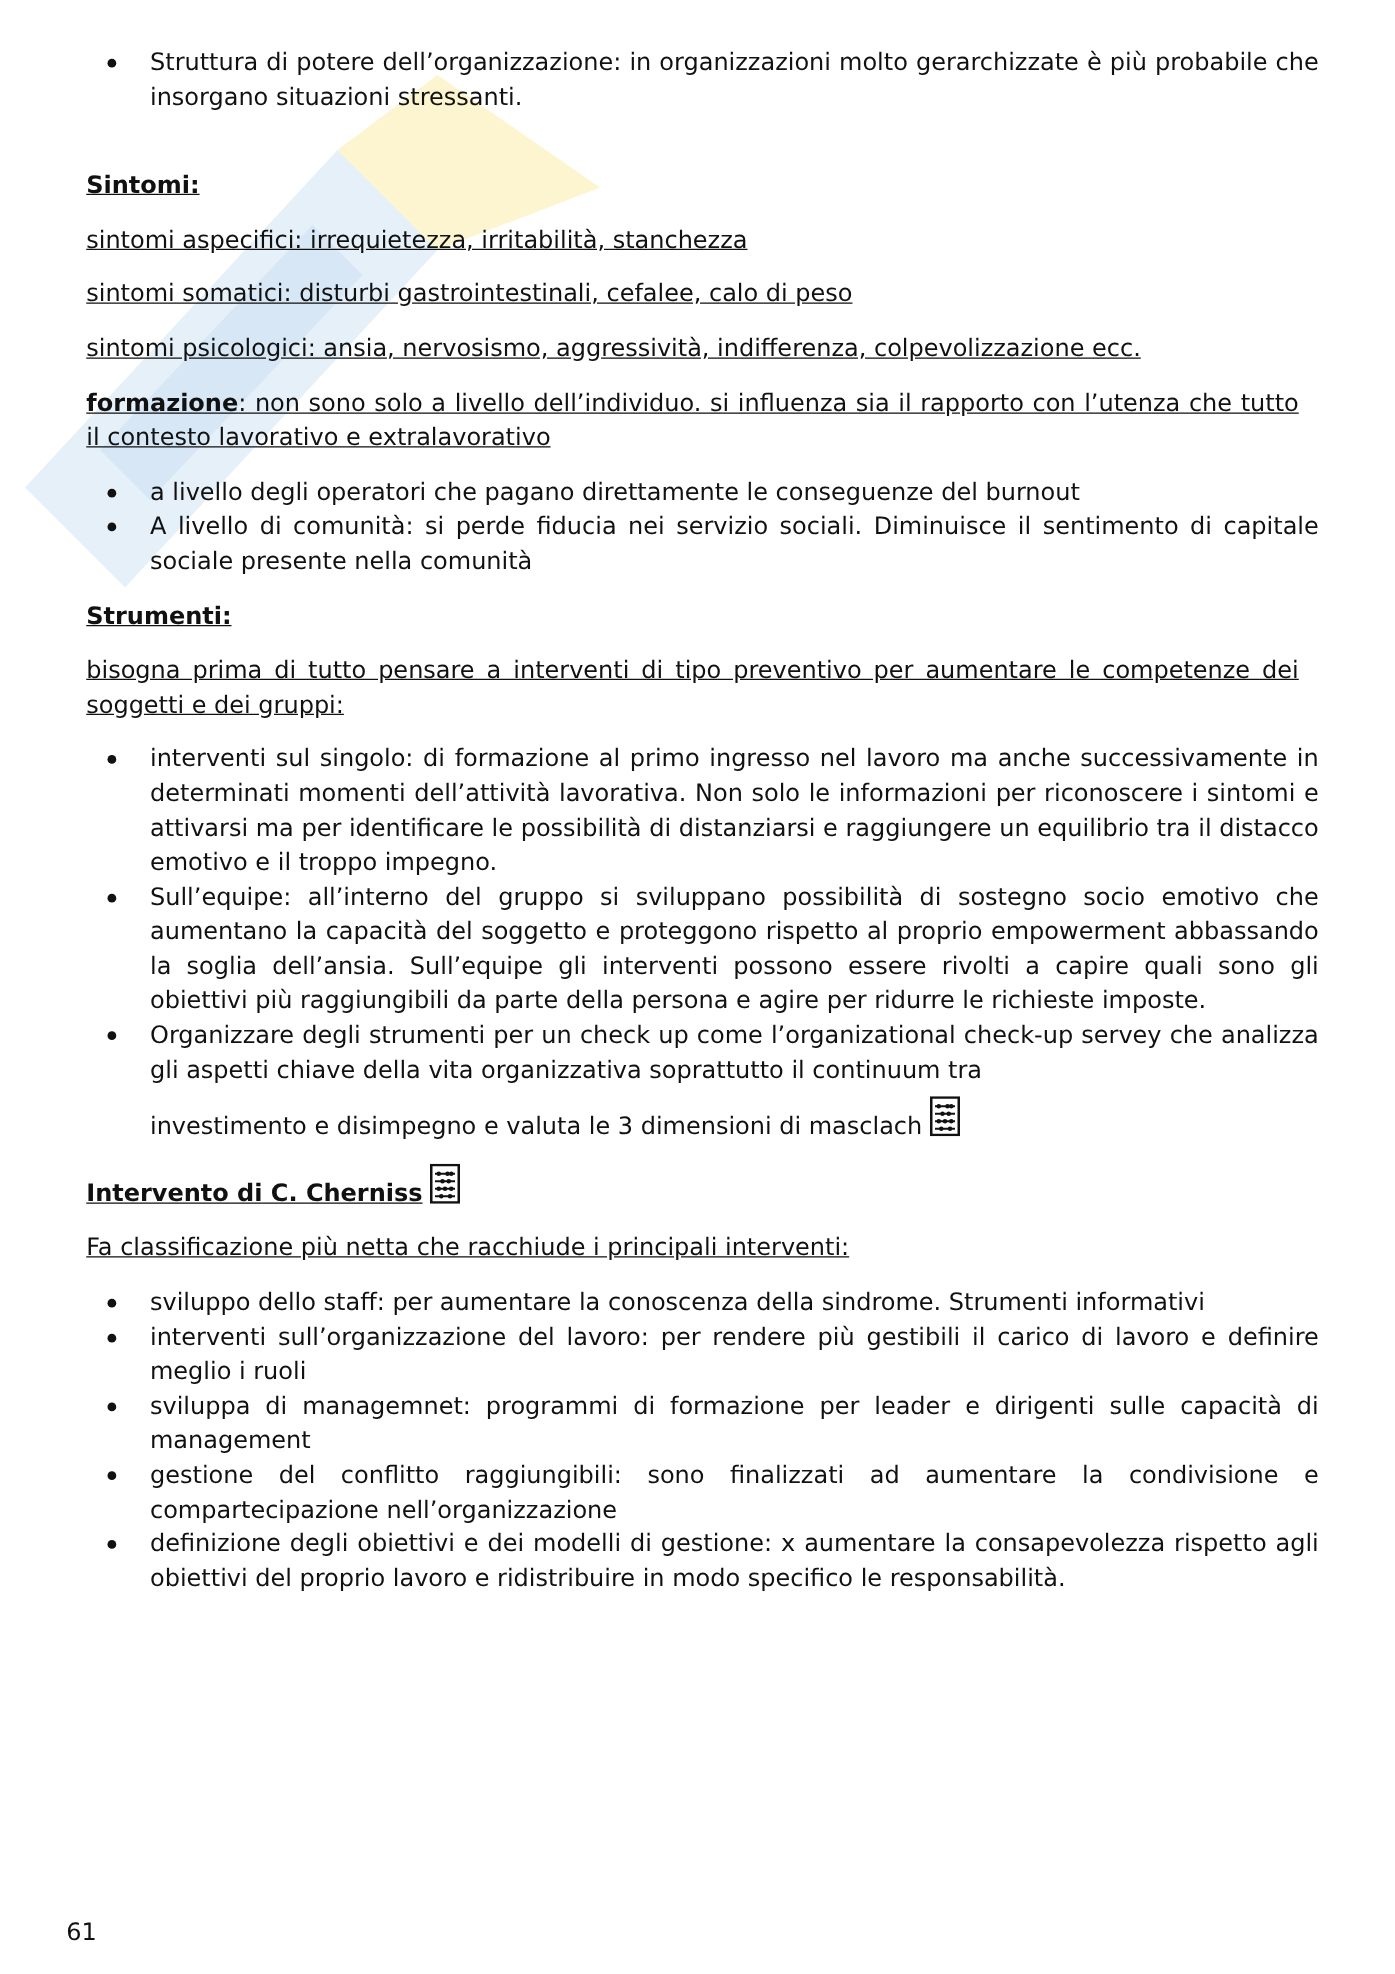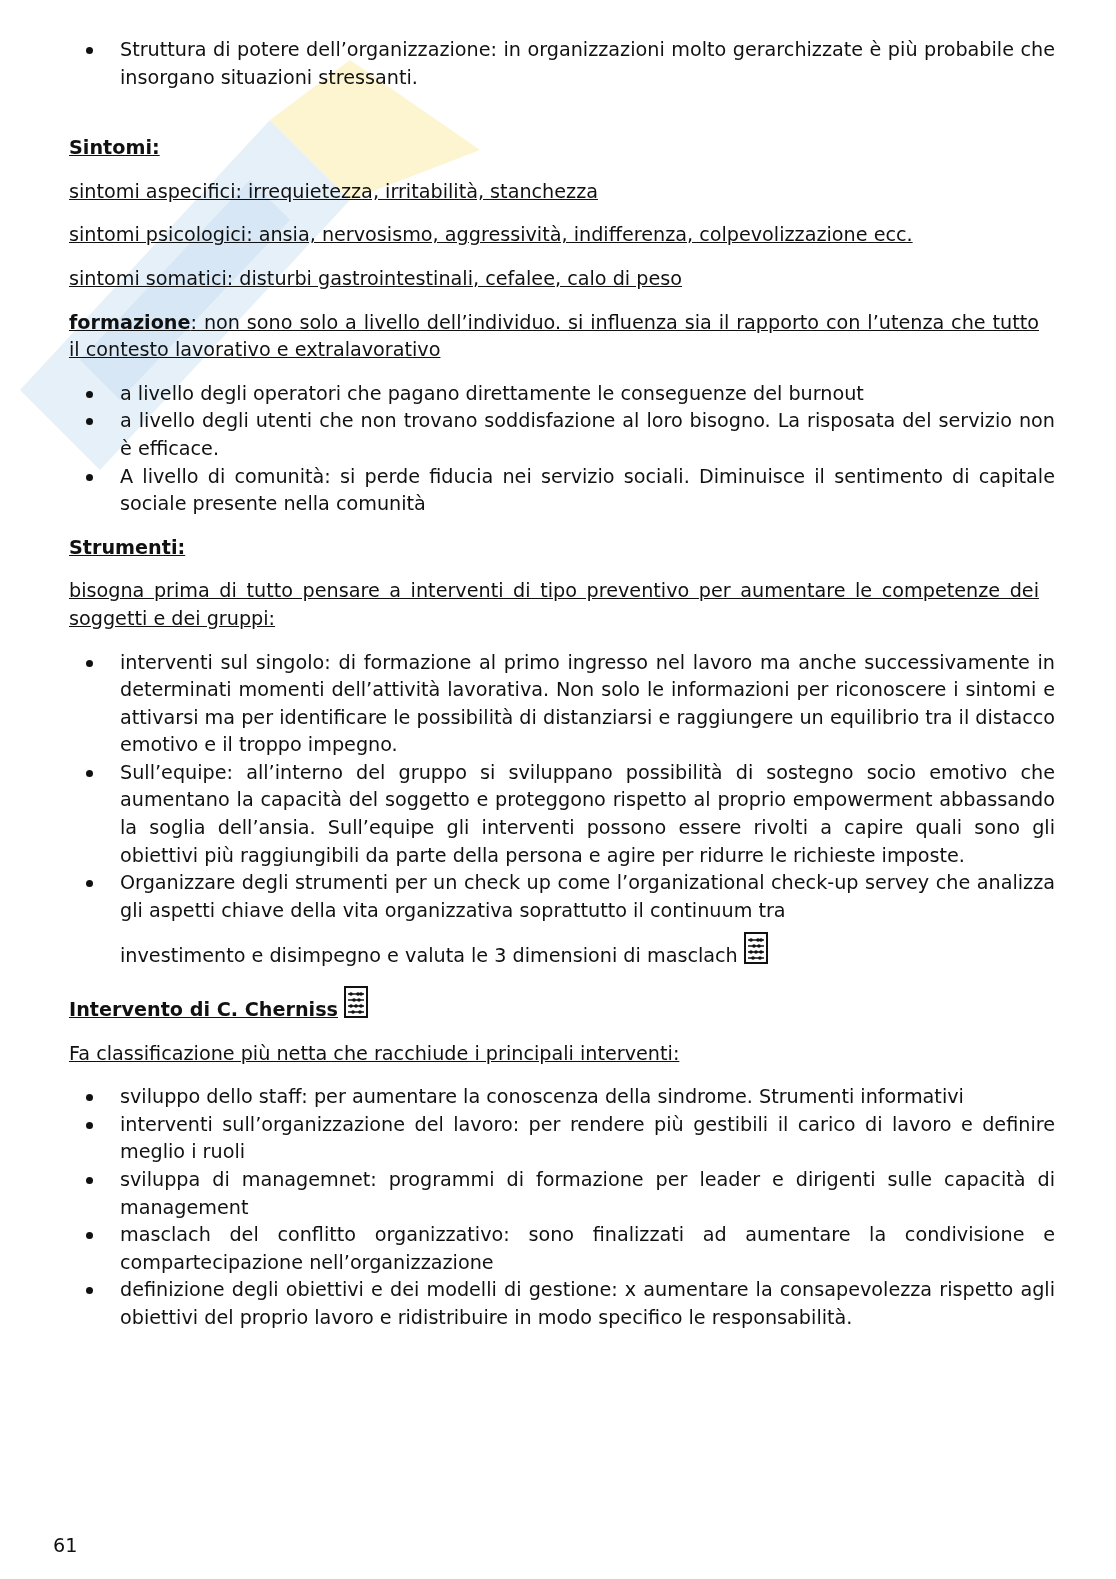--- a/index.html
+++ b/index.html
@@ -50,29 +50,28 @@
 
   <ul class="bullets">
     <li><span class="dot"></span><span>Struttura di potere dell’organizzazione: in organizzazioni molto gerarchizzate è più probabile che insorgano situazioni stressanti.</span></li>
   </ul>
 
   <div class="gap"></div>
 
   <section>
     <p class="bold">Sintomi:</p>
     <p>sintomi aspecifici: irrequietezza, irritabilità, stanchezza</p>
+    <p>sintomi somatici: disturbi gastrointestinali, cefalee, calo di peso</p>
     <p>sintomi psicologici: ansia, nervosismo, aggressività, indifferenza, colpevolizzazione ecc.</p>
-    <p>sintomi somatici: disturbi gastrointestinali, cefalee, calo di peso</p>
   </section>
 
   <section>
     <p class="justify"><span class="bold">formazione</span><span>: non sono solo a livello dell’individuo. si influenza sia il rapporto con l’utenza che tutto il contesto lavorativo e extralavorativo</span></p>
     <ul class="bullets">
       <li><span class="dot"></span><span>a livello degli operatori che pagano direttamente le conseguenze del burnout</span></li>
-      <li><span class="dot"></span><span>a livello degli utenti che non trovano soddisfazione al loro bisogno. La risposata del servizio non è efficace.</span></li>
       <li><span class="dot"></span><span>A livello di comunità: si perde fiducia nei servizio sociali. Diminuisce il sentimento di capitale sociale presente nella comunità</span></li>
     </ul>
   </section>
 
   <section>
     <p class="bold">Strumenti:</p>
     <p class="justify">bisogna prima di tutto pensare a interventi di tipo preventivo per aumentare le competenze dei soggetti e dei gruppi:</p>
     <ul class="bullets">
       <li><span class="dot"></span><span>interventi sul singolo: di formazione al primo ingresso nel lavoro ma anche successivamente in determinati momenti dell’attività lavorativa. Non solo le informazioni per riconoscere i sintomi e attivarsi ma per identificare le possibilità di distanziarsi e raggiungere un equilibrio tra il distacco emotivo e il troppo impegno.</span></li>
       <li><span class="dot"></span><span>Sull’equipe: all’interno del gruppo si sviluppano possibilità di sostegno socio emotivo che aumentano la capacità del soggetto e proteggono rispetto al proprio empowerment abbassando la soglia dell’ansia. Sull’equipe gli interventi possono essere rivolti a capire quali sono gli obiettivi più raggiungibili da parte della persona e agire per ridurre le richieste imposte.</span></li>
@@ -112,19 +111,19 @@
             <circle cx="12" cy="20" r="1.8" fill="#111"></circle>
             <circle cx="17" cy="20" r="1.8" fill="#111"></circle>
             <circle cx="9" cy="26" r="1.8" fill="#111"></circle>
             <circle cx="16" cy="26" r="1.8" fill="#111"></circle>
           </svg></span></p>
     <p>Fa classificazione più netta che racchiude i principali interventi:</p>
     <ul class="bullets">
       <li><span class="dot"></span><span>sviluppo dello staff: per aumentare la conoscenza della sindrome. Strumenti informativi</span></li>
       <li><span class="dot"></span><span>interventi sull’organizzazione del lavoro: per rendere più gestibili il carico di lavoro e definire meglio i ruoli</span></li>
       <li><span class="dot"></span><span>sviluppa di managemnet: programmi di formazione per leader e dirigenti sulle capacità di management</span></li>
-      <li><span class="dot"></span><span>masclach del conflitto organizzativo: sono finalizzati ad aumentare la condivisione e compartecipazione nell’organizzazione</span></li>
+      <li><span class="dot"></span><span>gestione del conflitto raggiungibili: sono finalizzati ad aumentare la condivisione e compartecipazione nell’organizzazione</span></li>
       <li><span class="dot"></span><span>definizione degli obiettivi e dei modelli di gestione: x aumentare la consapevolezza rispetto agli obiettivi del proprio lavoro e ridistribuire in modo specifico le responsabilità.</span></li>
     </ul>
   </section>
 </div>
 
 <div class="page-number">61</div>
 
 </body></html>

